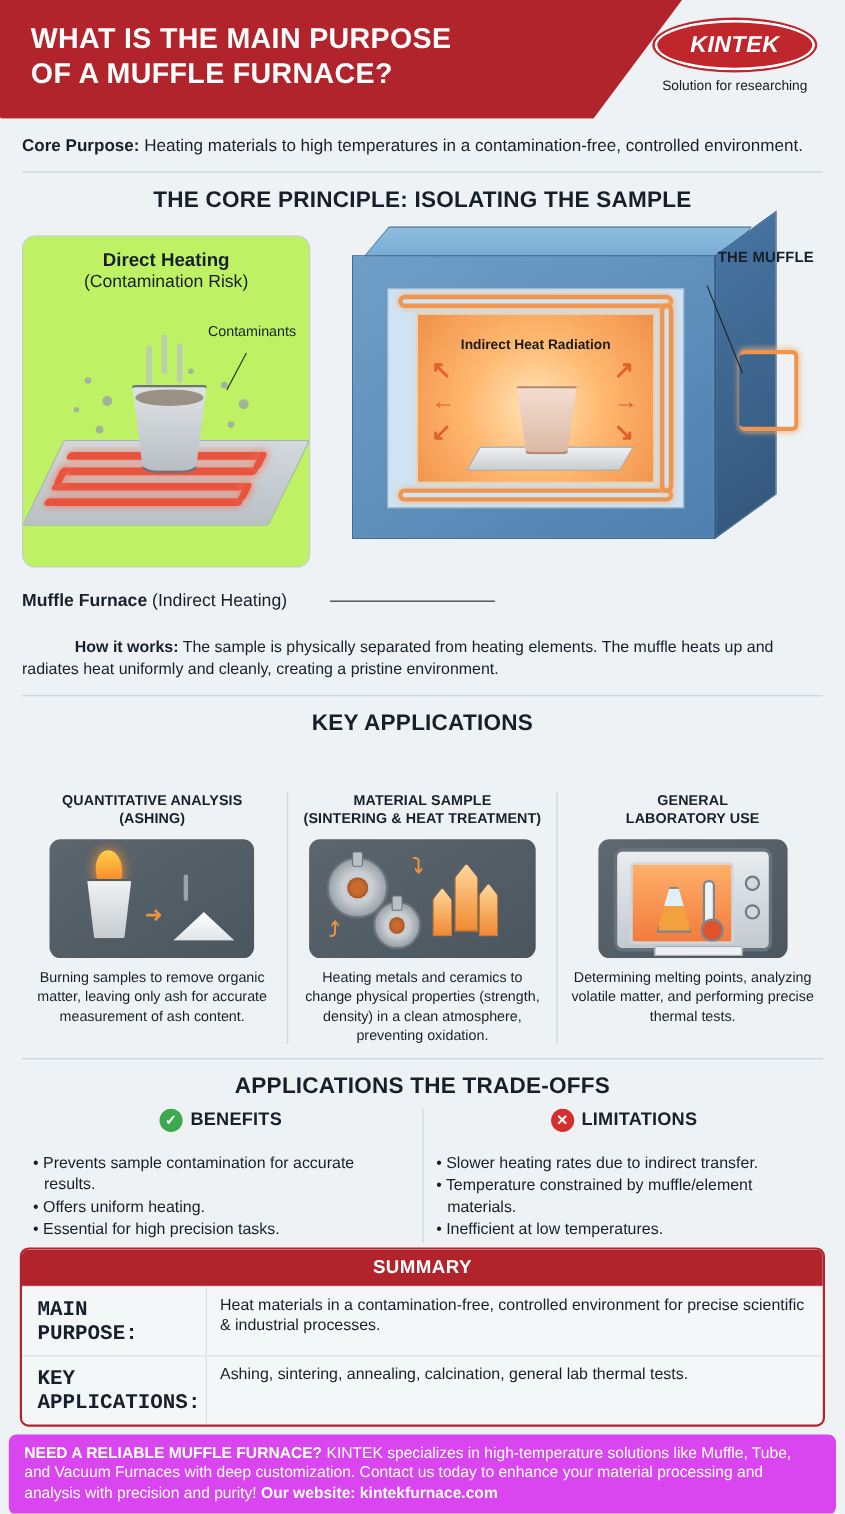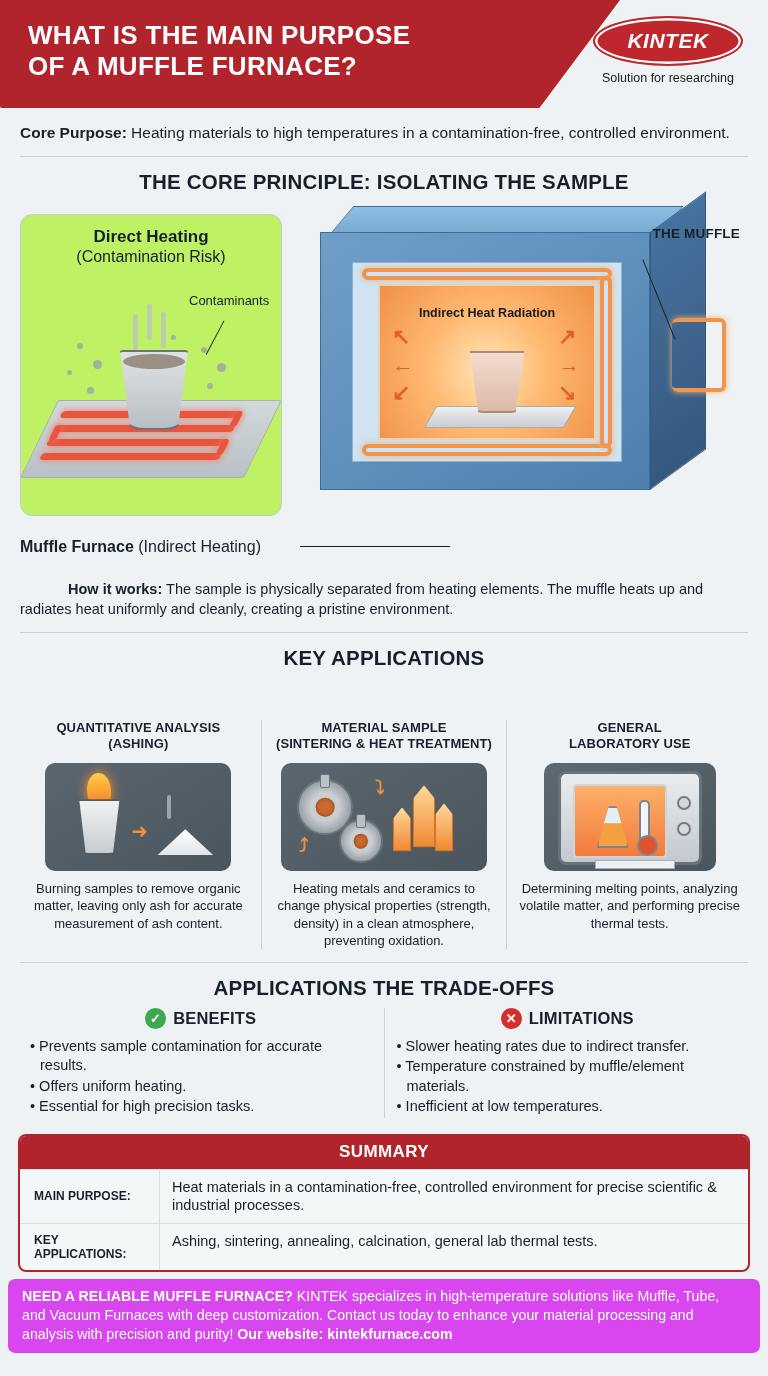--- a/index.html
+++ b/index.html
@@ -310,42 +310,42 @@
     display:flex; align-items:center; justify-content:center;
     gap:7px; font-size:16.5px; font-weight:bold; letter-spacing:.2px;
   }
   .badge {
     width:21px; height:21px; border-radius:50%;
     display:flex; align-items:center; justify-content:center;
     color:#fff; font-size:13px; font-weight:bold; line-height:1;
   }
   .badge.ok { background:#3da94e; }
   .badge.no { background:#d32f2f; }
-  .to-list { margin-top:8px; font-size:14.5px; line-height:1.34; }
+  .to-list { margin-top:20px; font-size:14.5px; line-height:1.34; }
   .to-list li { list-style:none; text-indent:-10px; padding-left:10px; margin-bottom:1px; }
   .to-list li::before { content:"• "; }
 
   
   .summary {
-    margin:16px 18px 0 18px;
+    margin:4px 18px 0 18px;
     border:2.5px solid #b2242c; border-radius:8px;
     overflow:hidden; background:#f4f7f8;
   }
   .summary-title {
     background:#b2242c; color:#fff; text-align:center;
     font-size:17px; font-weight:bold; padding:6px 0 7px 0;
     letter-spacing:.4px;
   }
   .sum-row { display:flex; border-top:1px solid #d9dfe2; }
   .sum-row:first-of-type { border-top:none; }
   .sum-key {
-    width:140px; padding:9px 10px 9px 14px;
-    font-size:12px; font-weight:bold;
+    width:168px; padding:9px 10px 9px 14px;
+    font-size:19px; font-weight:bold;
     border-right:1px solid #d9dfe2;
-    display:flex; align-items:center;
+    display:flex; align-items:center;font-family:Liberation Mono, monospace;
   }
   .sum-val { flex:1; padding:8px 12px; font-size:14.5px; line-height:1.3; }
 
   
   .cta {
     margin:7px 8px 0 8px;
     background:#d946ef; color:#fff;
     border-radius:7px; padding:8px 14px 9px 14px;
     font-size:14.2px; line-height:1.33;
   }

